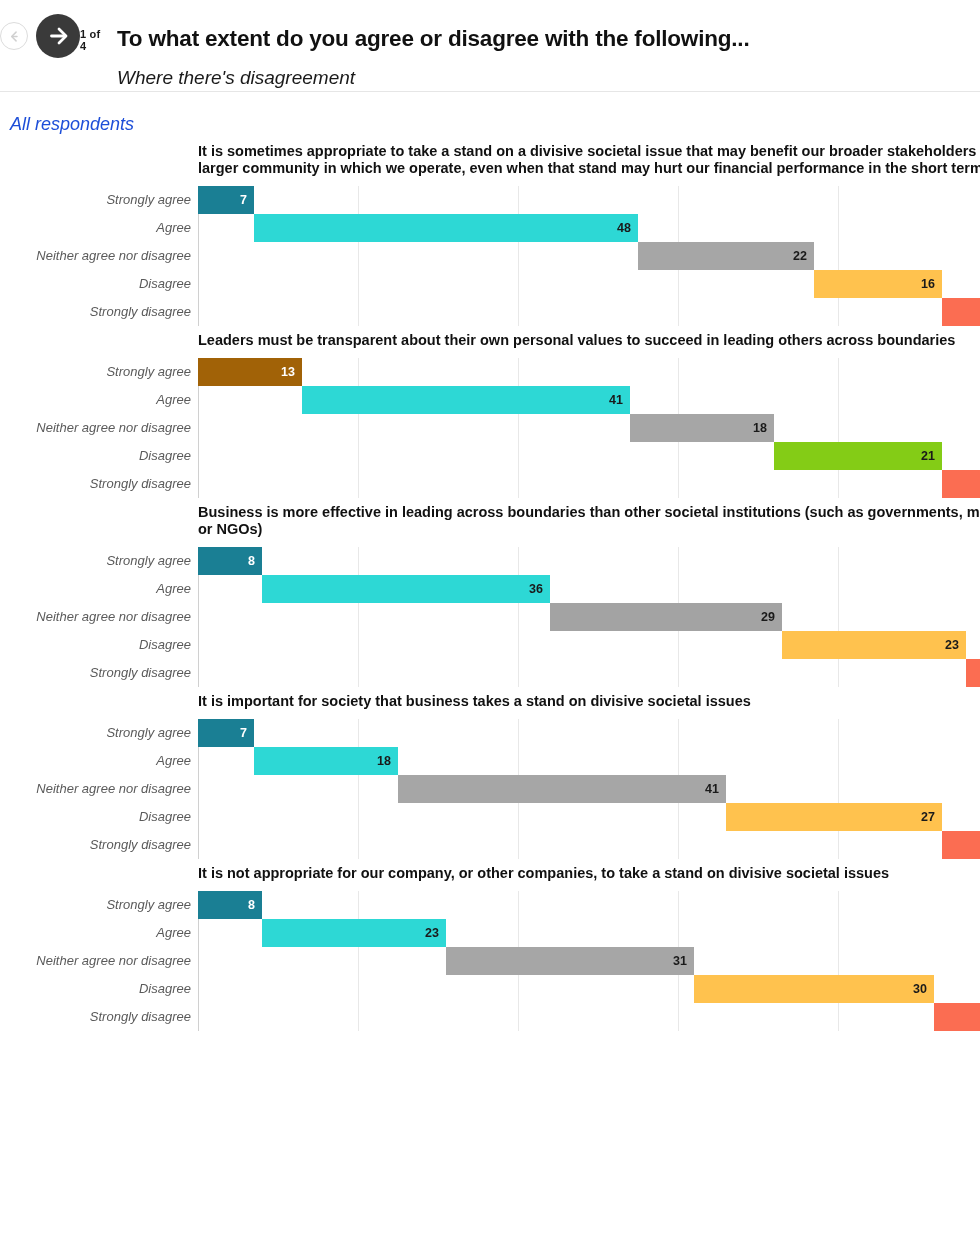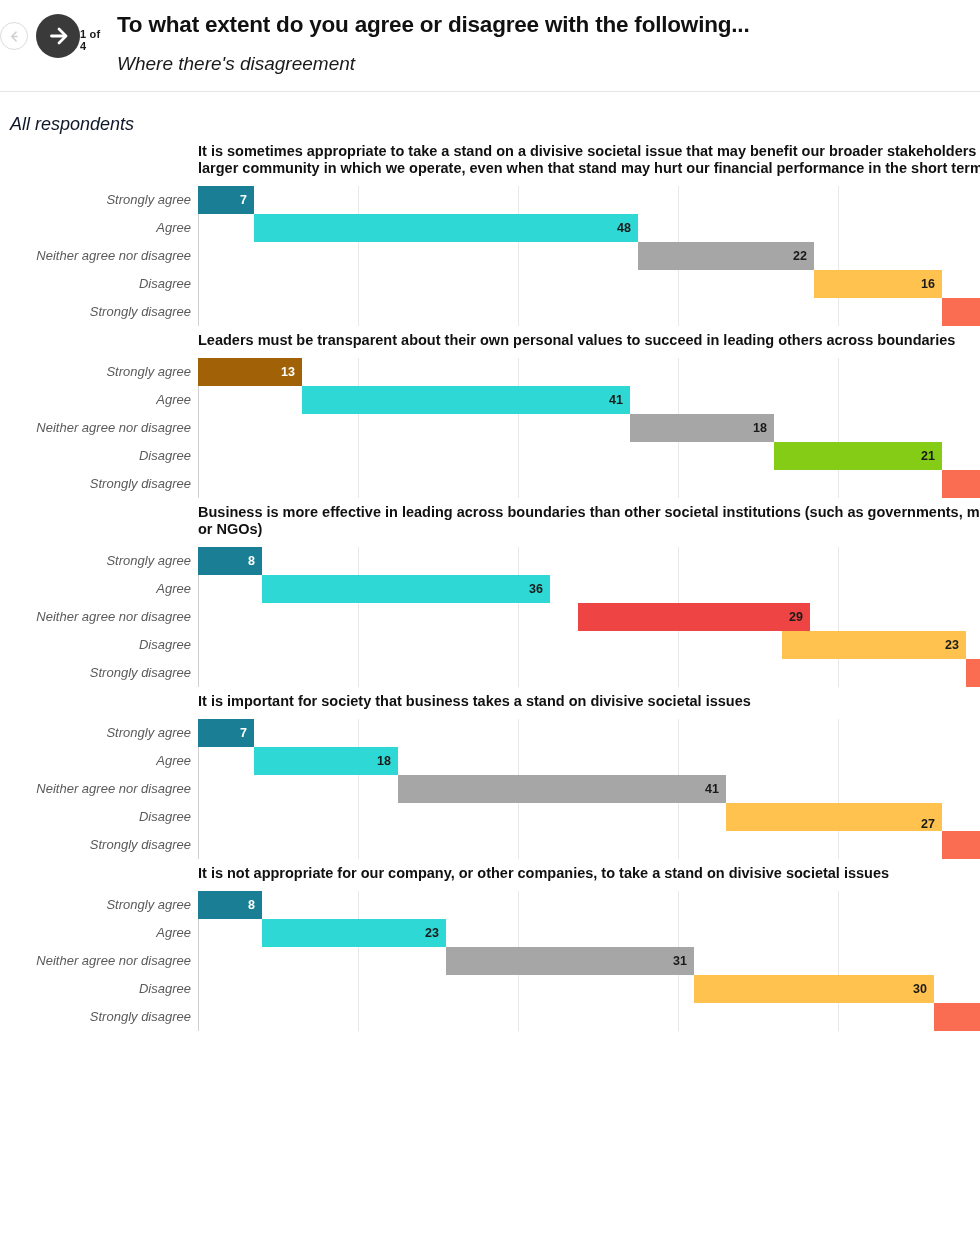--- a/index.html
+++ b/index.html
@@ -49,21 +49,21 @@
     border: none;
   }
   .page-count {
     margin-top: 7px;
     font-size: 11px;
     font-weight: bold;
     color: #1a1a1a;
     letter-spacing: .2px;
   }
   .title-zone {
-    padding-top: 12px;
+    padding-top: 26px;
     padding-left: 12px;
   }
   .main-title {
     font-size: 22.5px;
     font-weight: bold;
     color: #111111;
     line-height: 1.18;
     white-space: nowrap;
     letter-spacing: -0.2px;
   }
@@ -73,21 +73,21 @@
     color: #1a1a1a;
     line-height: 1.2;
     margin-top: 14px;
     white-space: nowrap;
   }
 
   
   .segment-label {
     font-size: 18px;
     font-style: italic;
-    color: #0f172a;
+    color: #1d4ed8;
     padding: 22px 0 0 10px;
   }
 
   
   .charts {
     position: relative;
     padding-top: 8px;
   }
   .chart-block {
     position: relative;
@@ -299,21 +299,21 @@
             </div>
           </div>
           <div class="row">
             <div class="cat-label">Agree</div>
             <div class="bar" style="left: 262px; width: 288px; background: rgb(45, 216, 213); text-align: right;">
               <span class="bar-value v-light">36</span>
             </div>
           </div>
           <div class="row">
             <div class="cat-label">Neither agree nor disagree</div>
-            <div class="bar" style="left: 550px; width: 232px; background: #ef4444; margin-left: 28px;">
+            <div class="bar" style="left: 550px; width: 232px; background: #a3a3a3;">
               <span class="bar-value v-light">29</span>
             </div>
           </div>
           <div class="row">
             <div class="cat-label">Disagree</div>
             <div class="bar" style="left: 782px; width: 184px; background: rgb(255, 194, 78);">
               <span class="bar-value v-light">23</span>
             </div>
           </div>
           <div class="row">
@@ -349,21 +349,21 @@
             </div>
           </div>
           <div class="row">
             <div class="cat-label">Neither agree nor disagree</div>
             <div class="bar" style="left: 398px; width: 328px; background: rgb(166, 166, 166);">
               <span class="bar-value v-light">41</span>
             </div>
           </div>
           <div class="row">
             <div class="cat-label">Disagree</div>
-            <div class="bar" style="left: 726px; width: 216px; background: rgb(255, 194, 78); align-items: flex-end;">
+            <div class="bar" style="left: 726px; width: 216px; background: rgb(255, 194, 78);">
               <span class="bar-value v-light">27</span>
             </div>
           </div>
           <div class="row">
             <div class="cat-label">Strongly disagree</div>
             <div class="bar" style="left: 942px; width: 56px; background: rgb(251, 109, 82);">
               <span class="bar-value v-light"></span>
             </div>
           </div>
         </div>

